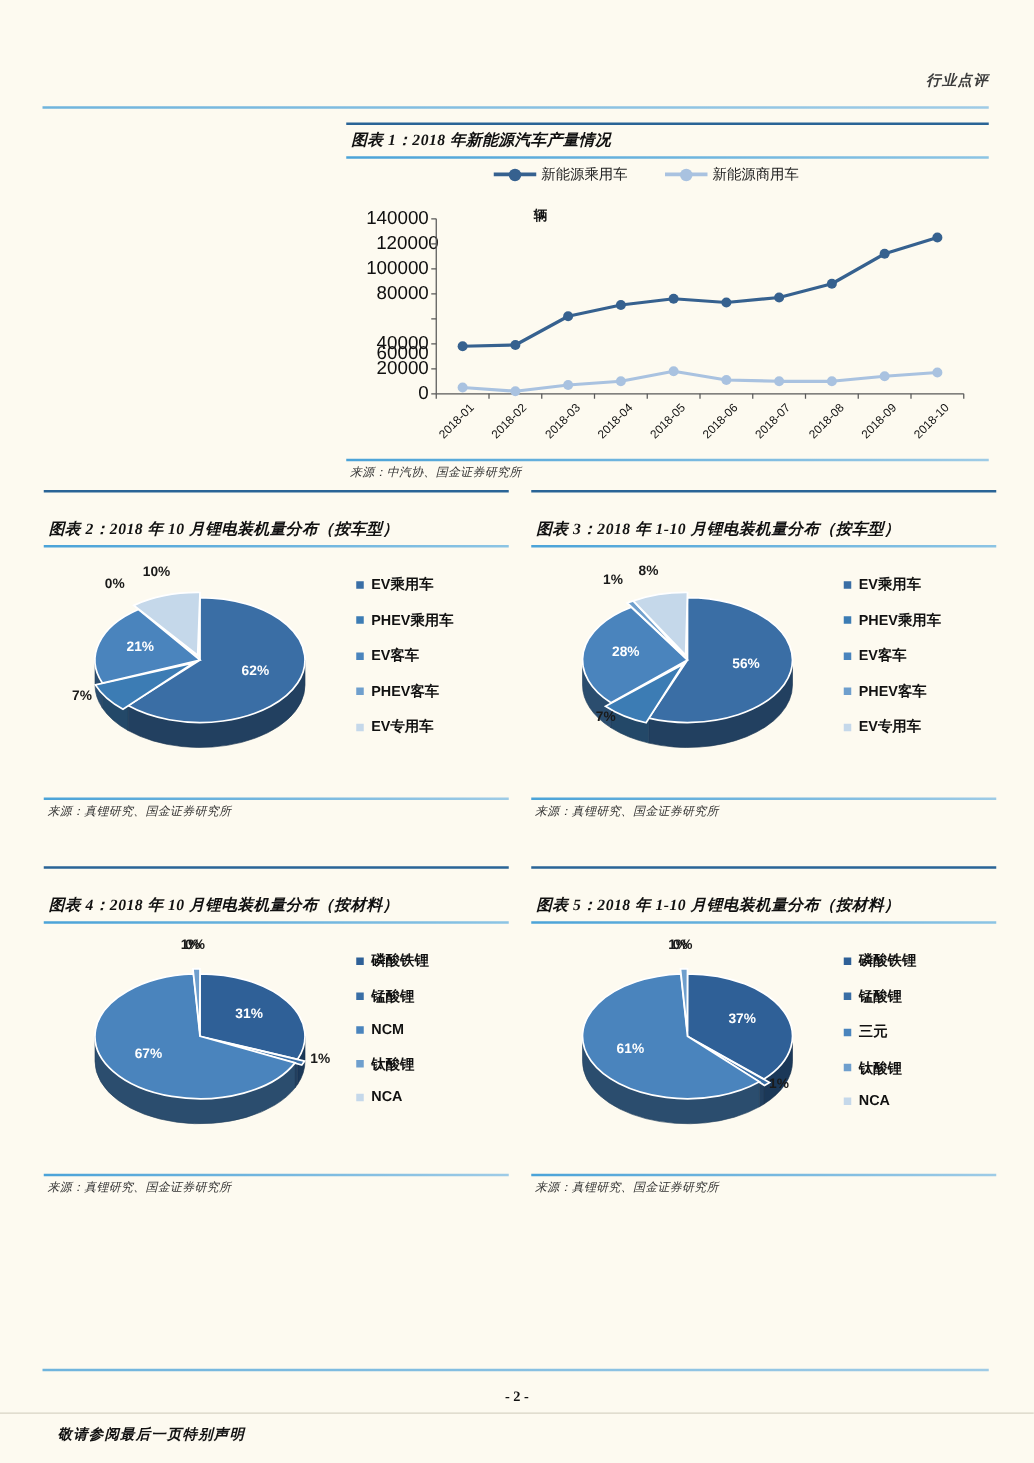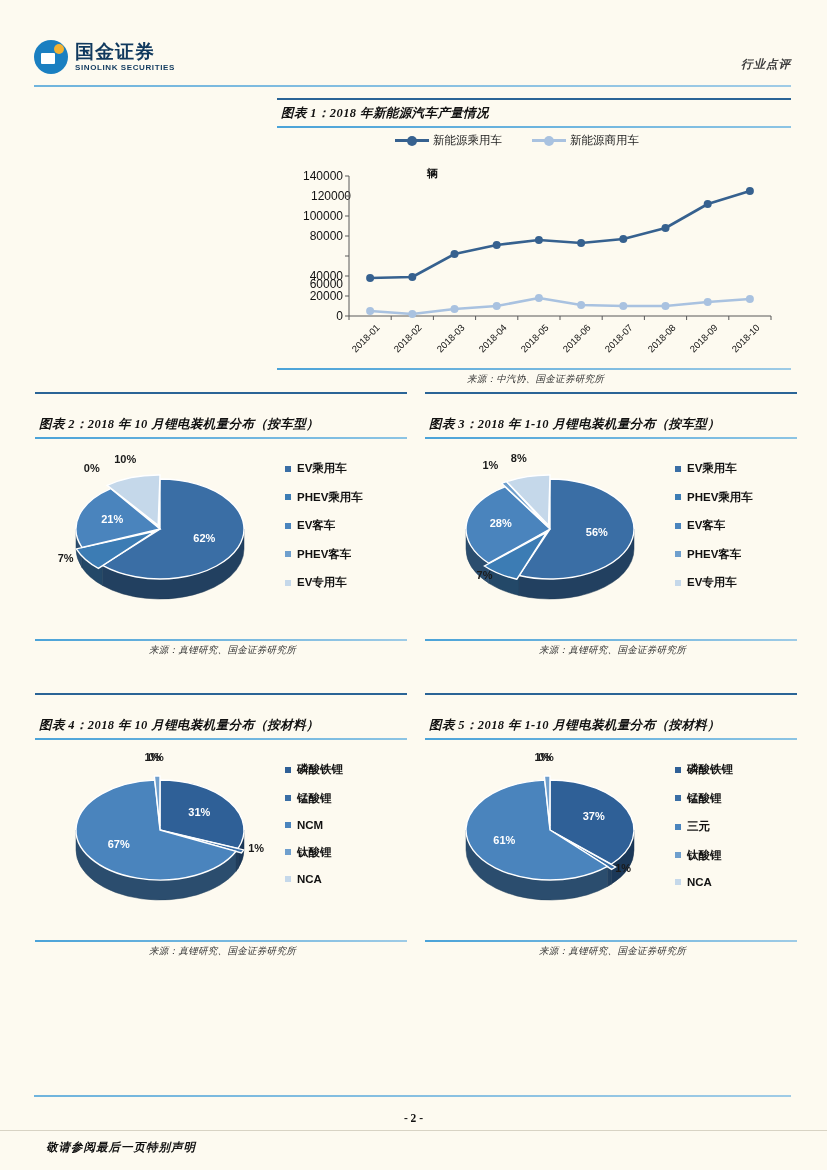--- a/index.html
+++ b/index.html
@@ -30,21 +30,21 @@
   
   .fig-title{
     font-family:"Liberation Serif","DejaVu Serif",serif;
     font-style:italic;font-weight:bold;font-size:12.5px;color:#111;
     letter-spacing:.4px;white-space:nowrap;
   }
   .fig-rule-top{height:1.5px;background:#2a6496;}
   .fig-rule-bot{height:2.5px;background:linear-gradient(to right,#4ba3d8,#8cc4e4);}
   .src{
     font-family:"Liberation Serif","DejaVu Serif",serif;
-    font-style:italic;font-size:9.5px;color:#333;letter-spacing:.3px;white-space:nowrap;text-align:center;
+    font-style:italic;font-size:9.5px;color:#333;letter-spacing:.3px;white-space:nowrap;
   }
   .src-rule{height:1.5px;background:linear-gradient(to right,#4ba3d8,#9ecbe6);}
 
   
   #fig1{position:absolute;left:277px;top:98px;width:514px;}
   #fig1 .bar-top{height:1.5px;background:#2a6496;}
   #fig1 .t{padding:3px 2px 4px 4px;}
   #fig1 .bar-bot{height:2.5px;background:linear-gradient(to right,#4ba3d8,#8cc4e4);}
   .linechart{position:relative;width:514px;height:240px;}
 
@@ -52,21 +52,21 @@
   .lc-legend .li{display:flex;align-items:center;gap:4px;}
   .lc-legend .swatch{display:inline-block;width:34px;height:3px;position:relative;}
   .lc-legend .swatch::after{content:"";position:absolute;left:12px;top:-3.5px;width:10px;height:10px;border-radius:50%;}
   .sw-dark{background:#36618f;}
   .sw-dark::after{background:#36618f;}
   .sw-light{background:#a9c2e0;}
   .sw-light::after{background:#a9c2e0;}
 
   .plot{position:absolute;left:0;top:40px;width:514px;height:200px;}
   .yunit{position:absolute;left:150px;top:-2px;font-size:11px;font-weight:bold;color:#111;}
-  .ylab{position:absolute;right:0;transform:translateY(-50%);font-size:12px;color:#111;text-align:right;width:60px;}
+  .ylab{position:absolute;right:0;transform:translateY(-50%);font-size:15px;color:#111;text-align:right;width:60px;}
   .xlab{position:absolute;font-size:9.5px;color:#111;transform-origin:right top;transform:rotate(-45deg);white-space:nowrap;}
 
   
   .fig-sm{position:absolute;width:372px;}
   .fig-sm .t{padding:20px 2px 4px 4px;}
   .piewrap{position:relative;width:372px;height:200px;}
   .pie-legend{position:absolute;top:22px;left:250px;display:flex;flex-direction:column;gap:13.5px;}
   .pl-item{display:flex;align-items:center;gap:6px;font-size:11.5px;color:#111;white-space:nowrap;font-weight:bold;}
   .pl-sq{width:6px;height:6px;display:inline-block;}
   .plabel{position:absolute;font-size:11px;font-weight:bold;color:#1a1a1a;}
@@ -89,30 +89,20 @@
     font-family:"Liberation Serif","DejaVu Serif",serif;font-style:italic;font-weight:bold;
     font-size:11.5px;color:#111;letter-spacing:1px;}
   .footer-rule2{position:absolute;left:0;top:1130px;width:827px;height:1px;background:#d8d3c4;}
 </style>
 </head>
 <body>
 
 <div class="page">
 
   <div class="header">
-    <div class="logo">
-      <div class="logo-mark">
-        <div class="wht"></div>
-          <div class="dot"></div>
-      </div>
-      <div class="logo-txt">
-        <span class="logo-cn">国金证券</span>
-        <span class="logo-en">SINOLINK SECURITIES</span>
-      </div>
-    </div>
     <div class="hdr-right">行业点评</div>
     <div class="hdr-rule"></div>
   </div>
 
   <div id="fig1">
     <div class="bar-top"></div>
     <div class="t"><span class="fig-title">图表 1：2018 年新能源汽车产量情况</span></div>
     <div class="bar-bot"></div>
 
     <div class="linechart">

